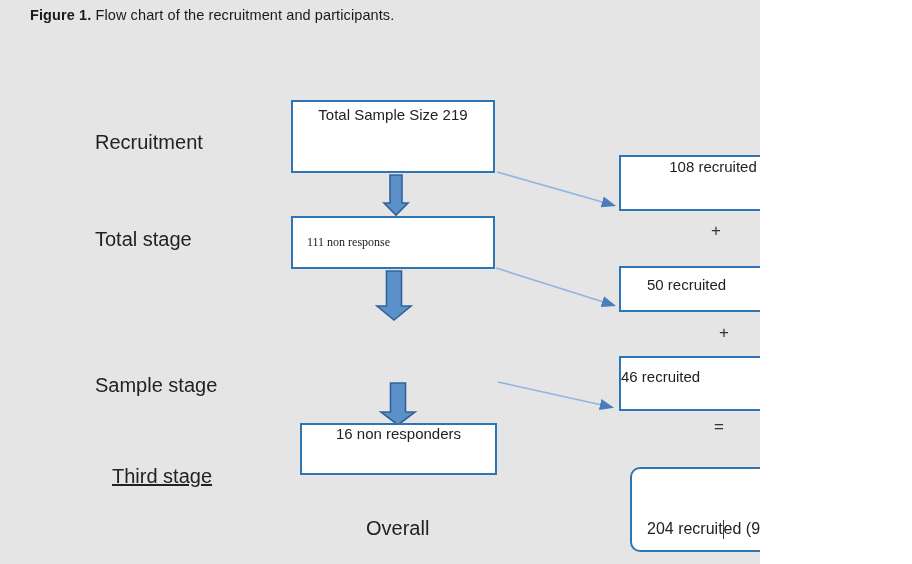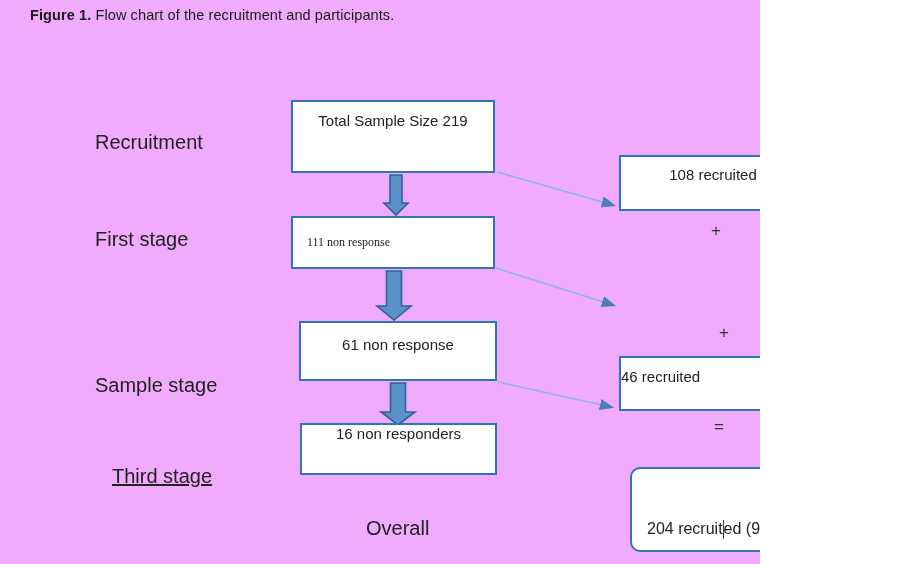--- a/index.html
+++ b/index.html
@@ -9,21 +9,21 @@
     --connector: #8fb6e0;
     --connector-head: #4a7ebb;
     --text: #222222;
   }
   * { margin: 0; padding: 0; box-sizing: border-box; }
   body { background: #ffffff; font-family: "Liberation Sans", sans-serif; }
   .canvas {
     position: relative;
     width: 760px;
     height: 564px;
-    background: #f0abfc;
+    background: #e5e5e5;
     overflow: hidden;
   }
   .caption {
     position: absolute;
     left: 30px;
     top: 7px;
     font-size: 14.5px;
     color: #1a1a1a;
     letter-spacing: 0.1px;
   }
@@ -38,26 +38,26 @@
   .lbl-second      { left: 95px;  top: 374px; }
   .lbl-third       { left: 112px;  top: 465px; text-decoration: underline; }
   .lbl-overall     { left: 366px; top: 517px; }
   .box {
     position: absolute;
     border: 2px solid var(--box-border);
     background: #ffffff;
     font-size: 15px;
     color: var(--text);
   }
-  .box-total   { left: 291px; top: 100px; width: 204px; height: 73px; padding-top: 10px; text-align: center; }
+  .box-total   { left: 291px; top: 100px; width: 204px; height: 73px; padding-top: 4px; text-align: center; }
   .box-nr111   { left: 291px; top: 216px; width: 204px; height: 53px; display: flex; align-items: center;
                  padding-left: 14px; font-family: "Liberation Serif", serif; font-size: 12px; }
   .box-nr61    { left: 299px; top: 321px; width: 198px; height: 60px; padding-top: 13px; text-align: center; }
   .box-nr16    { left: 300px; top: 423px; width: 197px; height: 52px; padding-top: 0;  text-align: center; }
-  .box-r108    { left: 619px; top: 155px; width: 188px; height: 56px; padding-top: 9px;  text-align: center; }
+  .box-r108    { left: 619px; top: 155px; width: 188px; height: 56px; padding-top: 1px;  text-align: center; }
   .box-r50     { left: 619px; top: 266px; width: 188px; height: 46px; padding-top: 8px;  padding-left: 26px; }
   .box-r46     { left: 619px; top: 356px; width: 189px; height: 55px; padding-top: 10px; }
   .box-r204    { left: 630px; top: 467px; width: 205px; height: 85px; font-size: 16px; border-radius: 10px; }
   .box-r204 .inner { position: absolute; left: 15px; bottom: 12px; white-space: nowrap; }
   .caret {
     display: inline-block;
     width: 1px;
     height: 19px;
     background: #3c3c3c;
     vertical-align: text-bottom;
@@ -86,21 +86,21 @@
 </head>
 <body>
 
 <div class="canvas">
 
   <div class="caption">
     <span class="bold">Figure 1.</span><span> Flow chart of the recruitment and participants.</span>
   </div>
 
   <div class="stage-label lbl-recruitment">Recruitment</div>
-  <div class="stage-label lbl-first">First stage</div>
+  <div class="stage-label lbl-first">Total stage</div>
   <div class="stage-label lbl-second">Sample stage</div>
   <div class="stage-label lbl-third">Third stage</div>
   <div class="stage-label lbl-overall">Overall</div>
 
   <svg class="overlay" viewBox="0 0 912 564" xmlns="http://www.w3.org/2000/svg">
     <defs>
       <marker id="arrowhead" markerWidth="9" markerHeight="7" refX="7" refY="3.5" orient="auto">
         <polygon points="0 0, 9 3.5, 0 7" style="fill: var(--connector-head);"></polygon>
       </marker>
     </defs>
@@ -111,31 +111,31 @@
     <line class="connector" x1="496" y1="268" x2="613" y2="305" marker-end="url(#arrowhead)"></line>
     <line class="connector" x1="498" y1="382" x2="611" y2="407" marker-end="url(#arrowhead)"></line>
   </svg>
 
   <div class="box box-total">
     <span>Total Sample Size 219</span>
   </div>
   <div class="box box-nr111">
     <span>111 non response</span>
   </div>
-  <div class="box box-nr61">
-    <span>61 non response</span>
-  </div>
   <div class="box box-nr16">
     <span>16 non responders</span>
   </div>
 
   <div class="box box-r108">
     <span>108 recruited</span>
   </div>
   <div class="operator op-plus1">+</div>
+  <div class="box box-r50">
+    <span>50 recruited</span>
+  </div>
   <div class="operator op-plus2">+</div>
   <div class="box box-r46">
     <span>46 recruited</span>
   </div>
   <div class="operator op-equals">=</div>
 
   <div class="box box-r204">
     <span class="inner"><span>204 recruit</span><span class="caret"></span><span>ed (95%)</span></span>
   </div>
 

